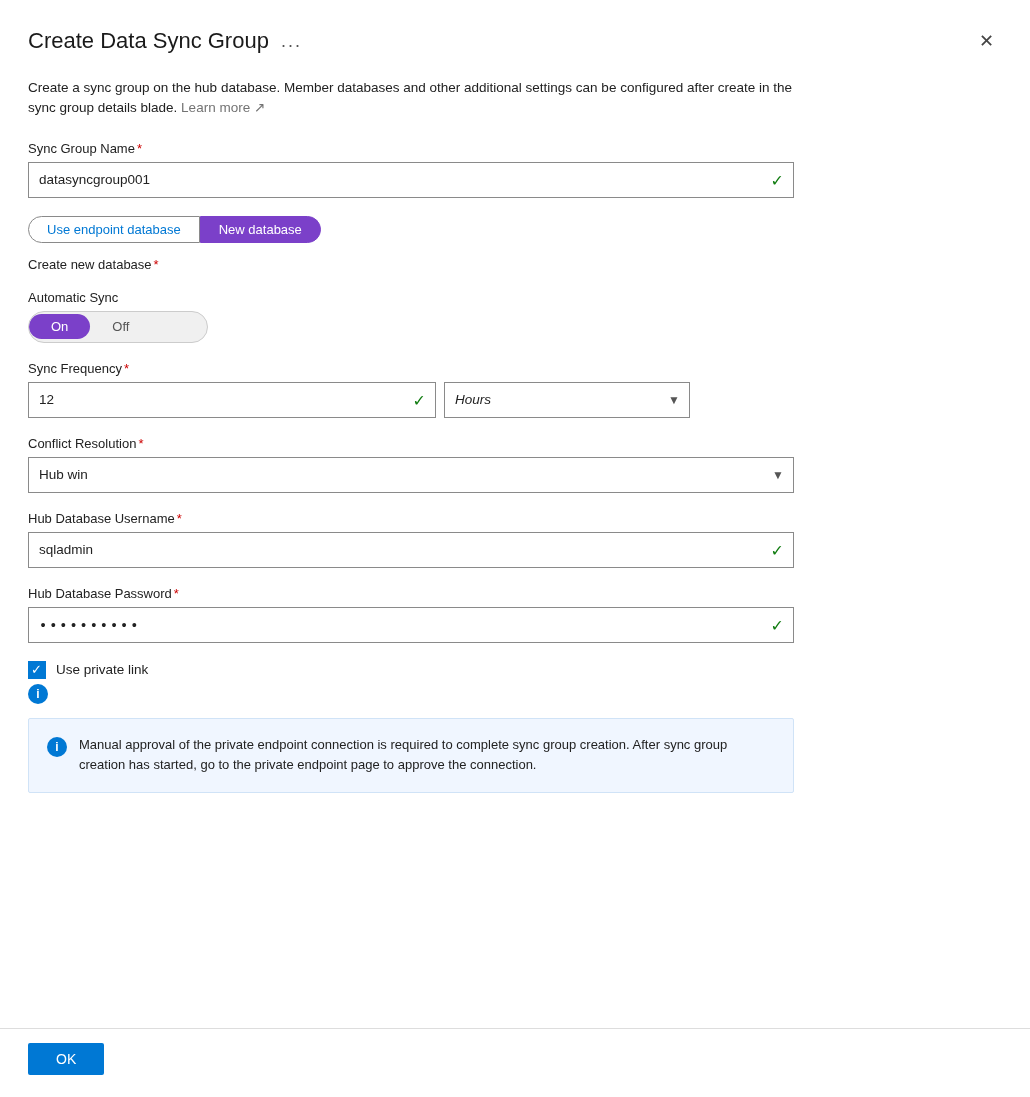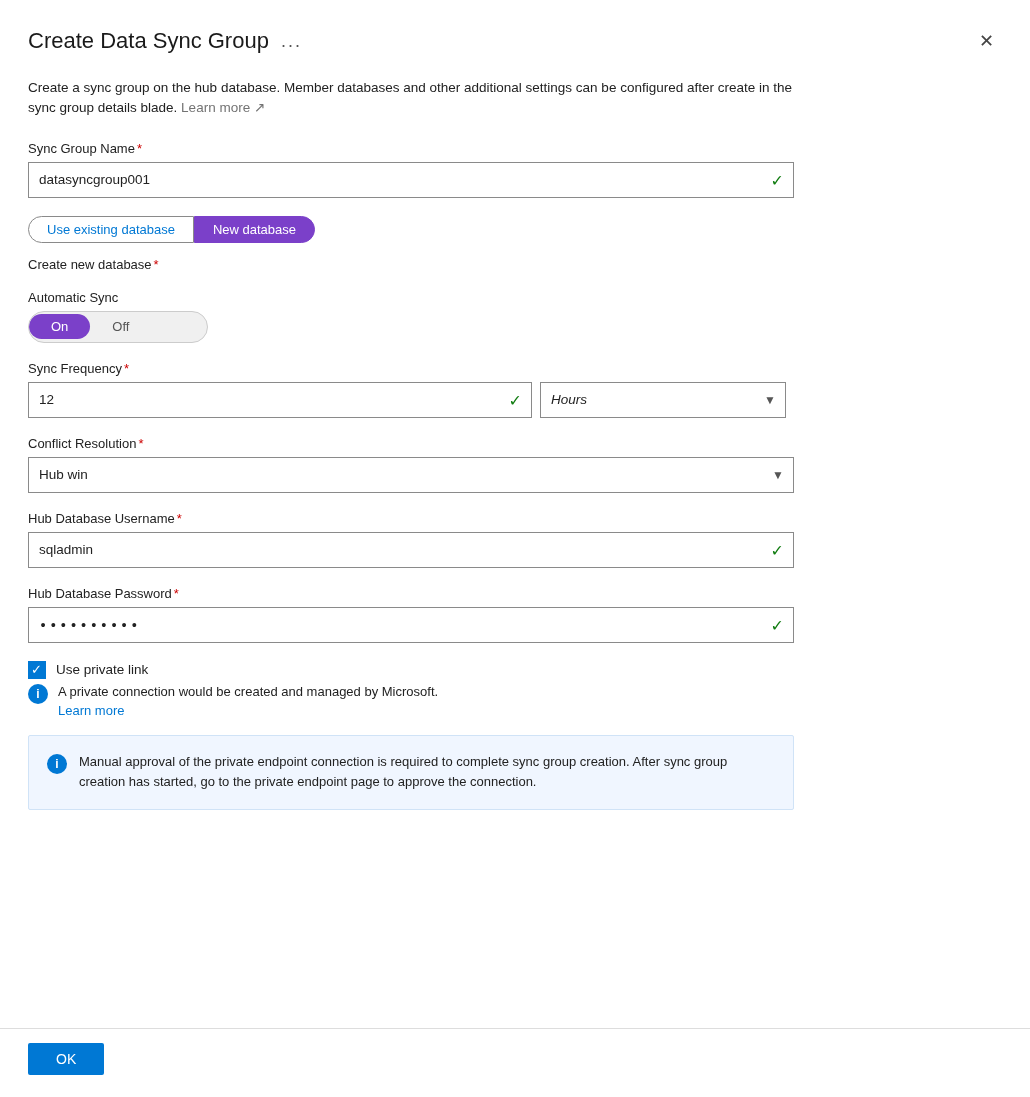--- a/index.html
+++ b/index.html
@@ -196,21 +196,21 @@
     
     .sync-freq-row {
       display: flex;
       gap: 8px;
       align-items: center;
       max-width: 766px;
     }
     .freq-input-wrapper {
       position: relative;
       flex: 0 0 auto;
-      width: 504px;
+      width: 408px;
     }
     .freq-input {
       width: 100%;
       height: 36px;
       border: 1px solid #8a8a8a;
       padding: 0 36px 0 10px;
       font-size: 13.5px;
       color: #222;
       outline: none;
     }
@@ -388,21 +388,21 @@
     <label class="field-label">
       <span>Sync Group Name</span><span class="required-star">*</span>
     </label>
     <div class="input-wrapper">
       <input class="text-input" type="text" value="datasyncgroup001" style="">
       <span class="input-check">✓</span>
     </div>
   </div>
 
   <div class="form-section db-toggle-row">
-    <button class="toggle-btn" style="border-radius:14px 0 0 14px; border-right:1px solid #8a8a8a;">Use existing database</button>
+    <button class="toggle-btn" style="border-radius:14px 0 0 14px; border-right:1px solid #8a8a8a;">Use endpoint database</button>
     <button class="toggle-btn active" style="border-radius:0 14px 14px 0;">New database</button>
   </div>
 
   <div class="form-section">
     <label class="create-new-db-label">
       <span>Create new database</span><span class="required-star">*</span>
     </label>
   </div>
 
   <div class="form-section">
@@ -466,24 +466,20 @@
     </div>
   </div>
 
   <div class="checkbox-row">
     <input class="checkbox-input" type="checkbox" id="private-link-cb" checked="" style="width: 18px; height: 18px; cursor: pointer; accent-color: rgb(0, 120, 212);">
     <label class="checkbox-label" for="private-link-cb">Use private link</label>
   </div>
 
   <div class="info-row">
     <div class="info-icon">i</div>
-    <div class="info-text">
-      <span>A private connection would be created and managed by Microsoft.</span><br>
-      <a href="#">Learn more</a>
-    </div>
   </div>
 
   <div class="info-box">
     <div class="info-icon">i</div>
     <div class="info-box-text">Manual approval of the private endpoint connection is required to complete sync group creation. After sync group creation has started, go to the private endpoint page to approve the connection.</div>
   </div>
 
   <div style="height: 80px;"></div>
 </div>
 

